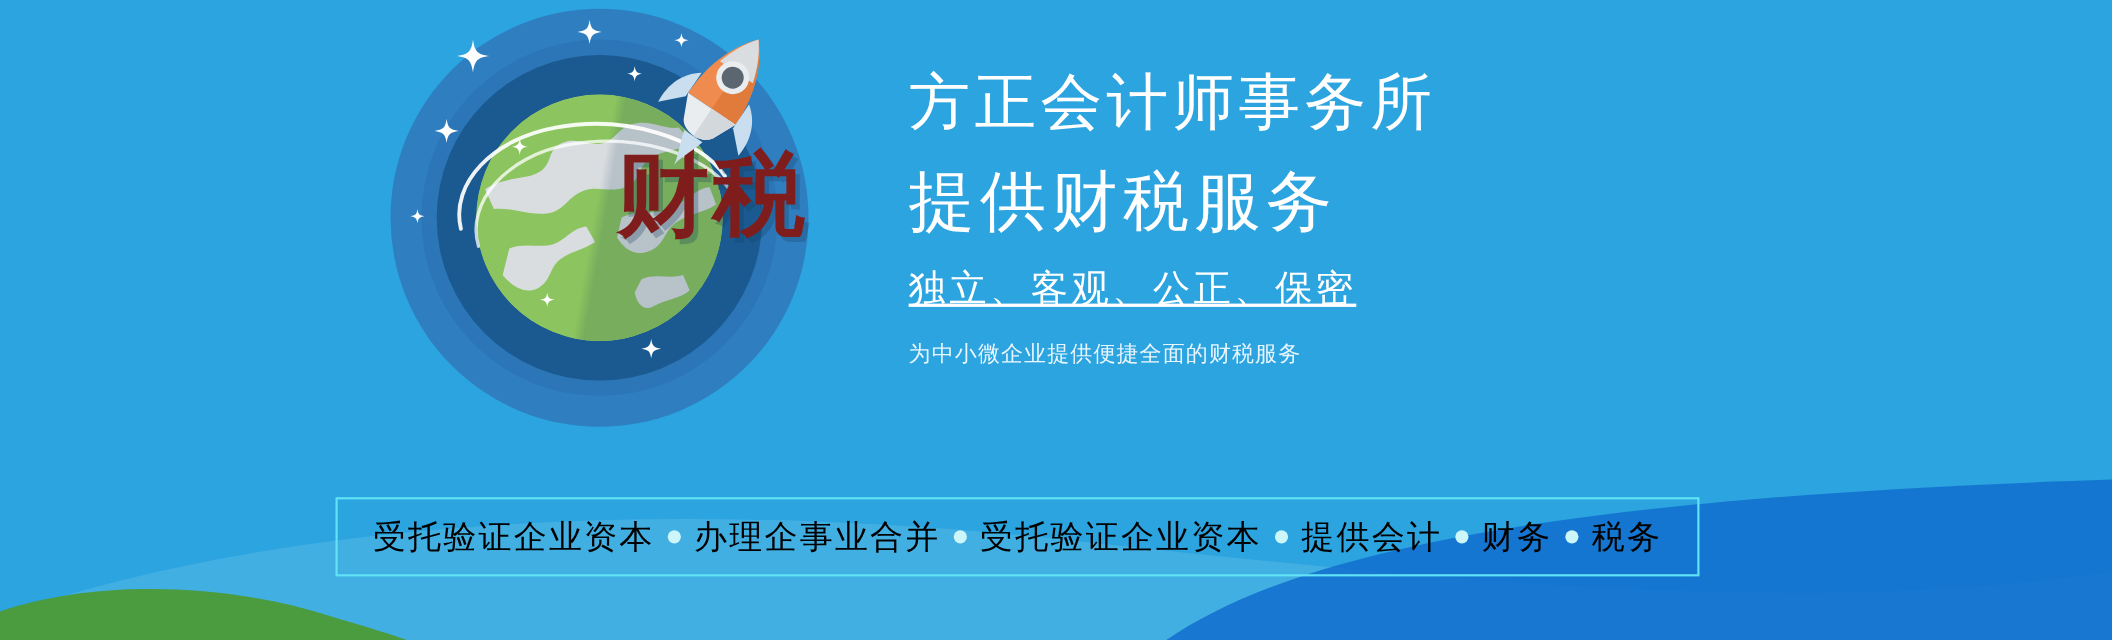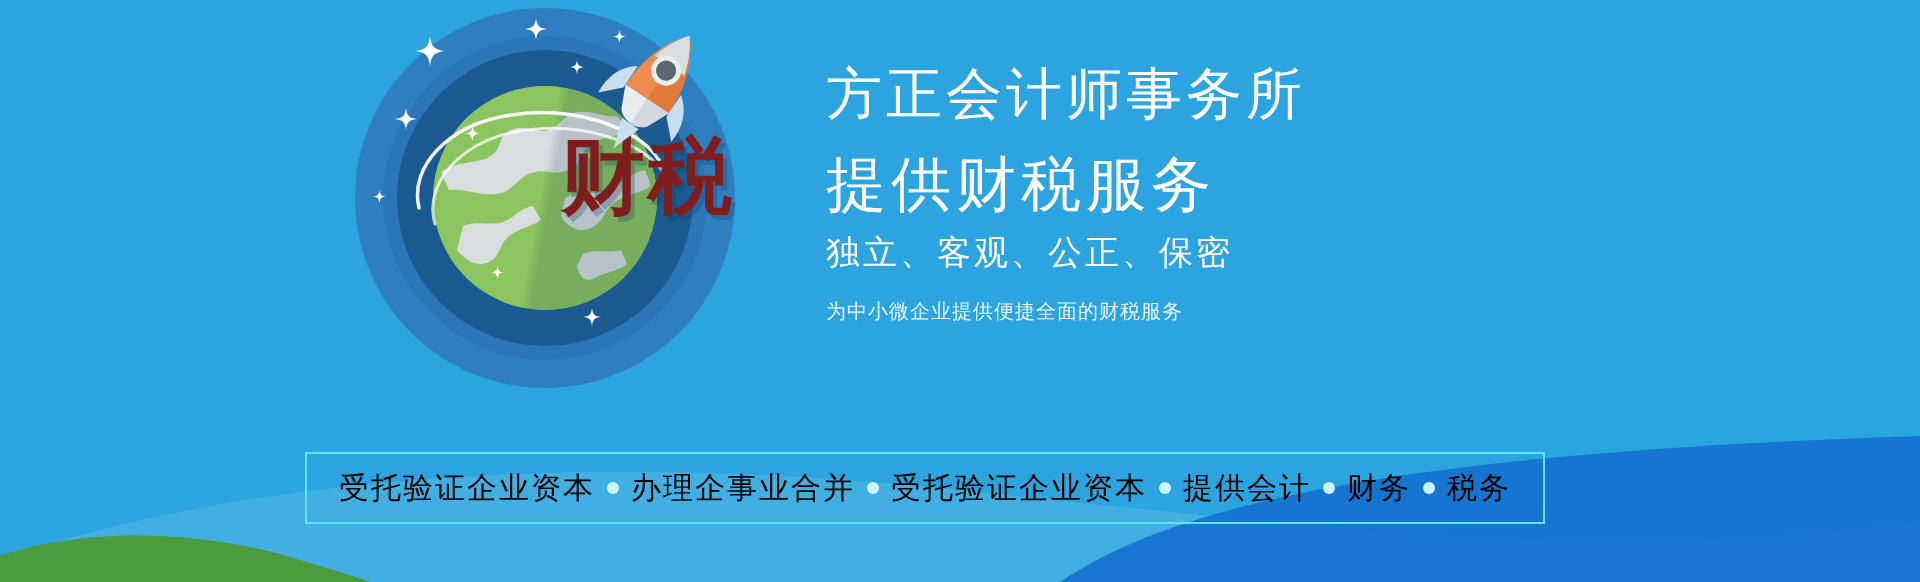--- a/index.html
+++ b/index.html
@@ -86,28 +86,29 @@
   }
   .h1, .h2 {
     color: #ffffff;
     font-size: 56px;
     line-height: 1.22;
     font-weight: 300;
     letter-spacing: 4px;
     white-space: nowrap;
     font-family: "DejaVu Sans", "Liberation Sans", sans-serif;
   }
-  .h2 { margin-top: 20px; font-size: 60px; font-weight: 400; letter-spacing: 5px; }
+  .h2 { margin-top: 20px; font-size: 60px; font-weight: 400; letter-spacing: 5px; font-family: Liberation Serif, serif; }
   .h3 {
-    margin-top: 8px;
+    margin-top: 18px;
     color: #ffffff;
     font-size: 34px;
     font-weight: 300;
     letter-spacing: 3px;
     white-space: nowrap;
+    text-decoration: underline;
   }
   .h4 {
     margin-top: 22px;
     color: #eaf6fe;
     font-size: 20px;
     font-weight: 300;
     letter-spacing: 1px;
     white-space: nowrap;
   }
 

